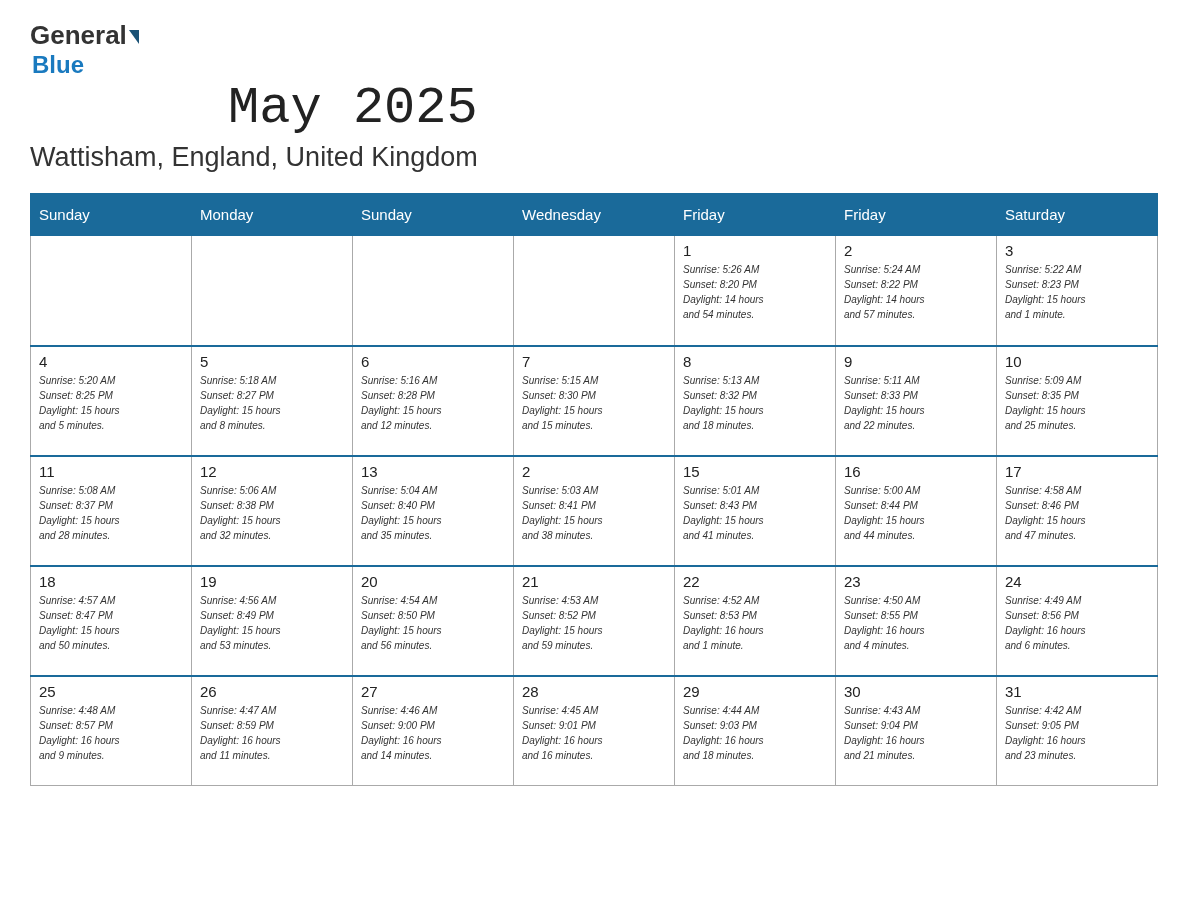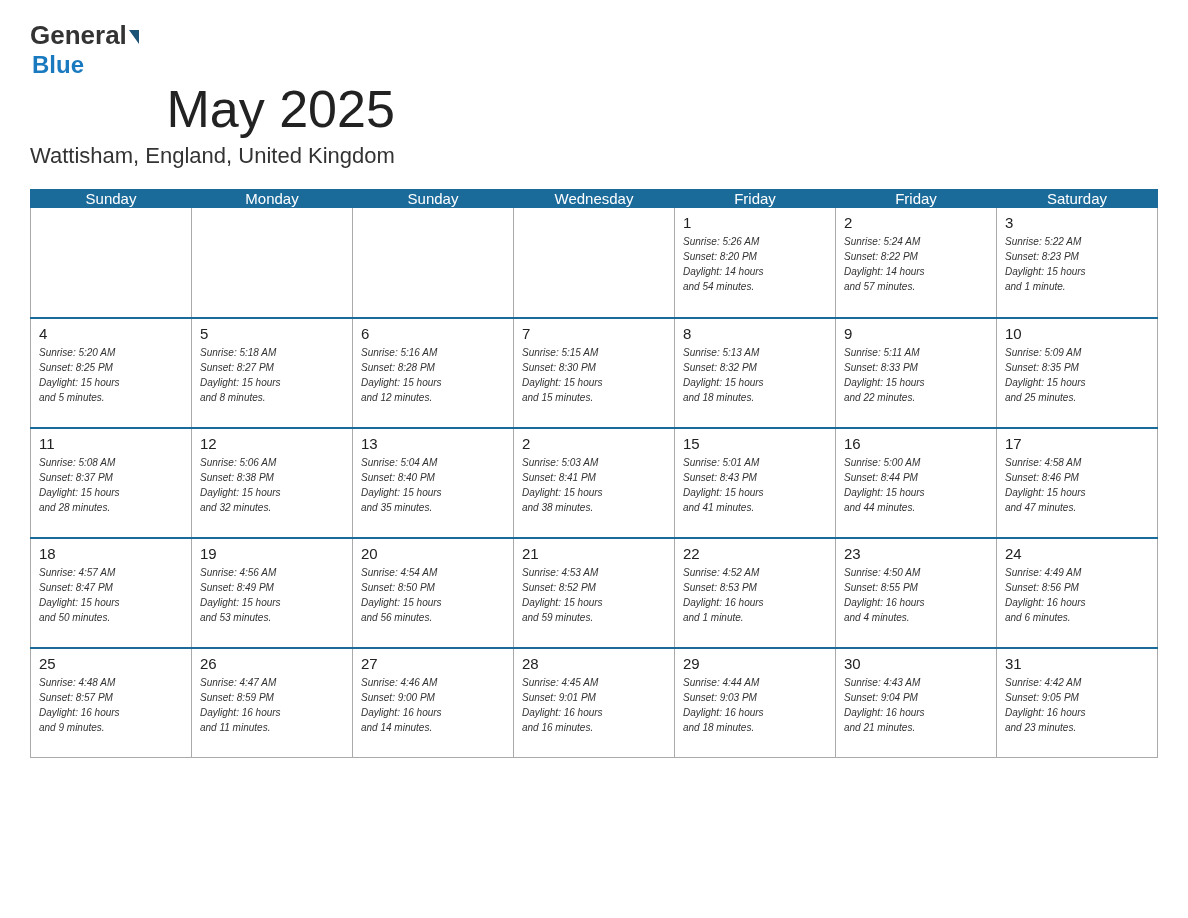--- a/index.html
+++ b/index.html
@@ -34,28 +34,28 @@
       width: 0; height: 0;
       border-left: 10px solid transparent;
       border-right: 0px solid transparent;
       border-top: 14px solid #1a5276;
       display: inline-block;
       margin-left: 2px;
       margin-bottom: -2px;
     }
     .logo-blue { color: #1a7abf; font-weight: bold; font-size: 24px; margin-left: 2px; }
     .title-section { text-align: right; }
-    .main-title { font-size: 52px; font-weight: 300; color: #222; }
-    .subtitle { font-size: 22px; color: #333; margin-top: 4px; }
+    .main-title { font-size: 52px; font-weight: 300; color: #222; font-family: Liberation Mono, monospace; }
+    .subtitle { font-size: 27px; color: #333; margin-top: 4px; }
     .calendar { width: 100%; border-collapse: collapse; }
     .calendar th {
       background-color: #1a6a9a;
       color: #fff;
-      padding: 0 8px;
-      text-align: center;
+      padding: 12px 8px;
+      text-align: left;
       font-size: 15px;
       font-weight: normal;
       border: 1px solid #1a6a9a;
     }
     .calendar td {
       border: 1px solid #aaa;
       vertical-align: top;
       padding: 6px 8px;
       width: 14.28%;
       min-height: 110px;

